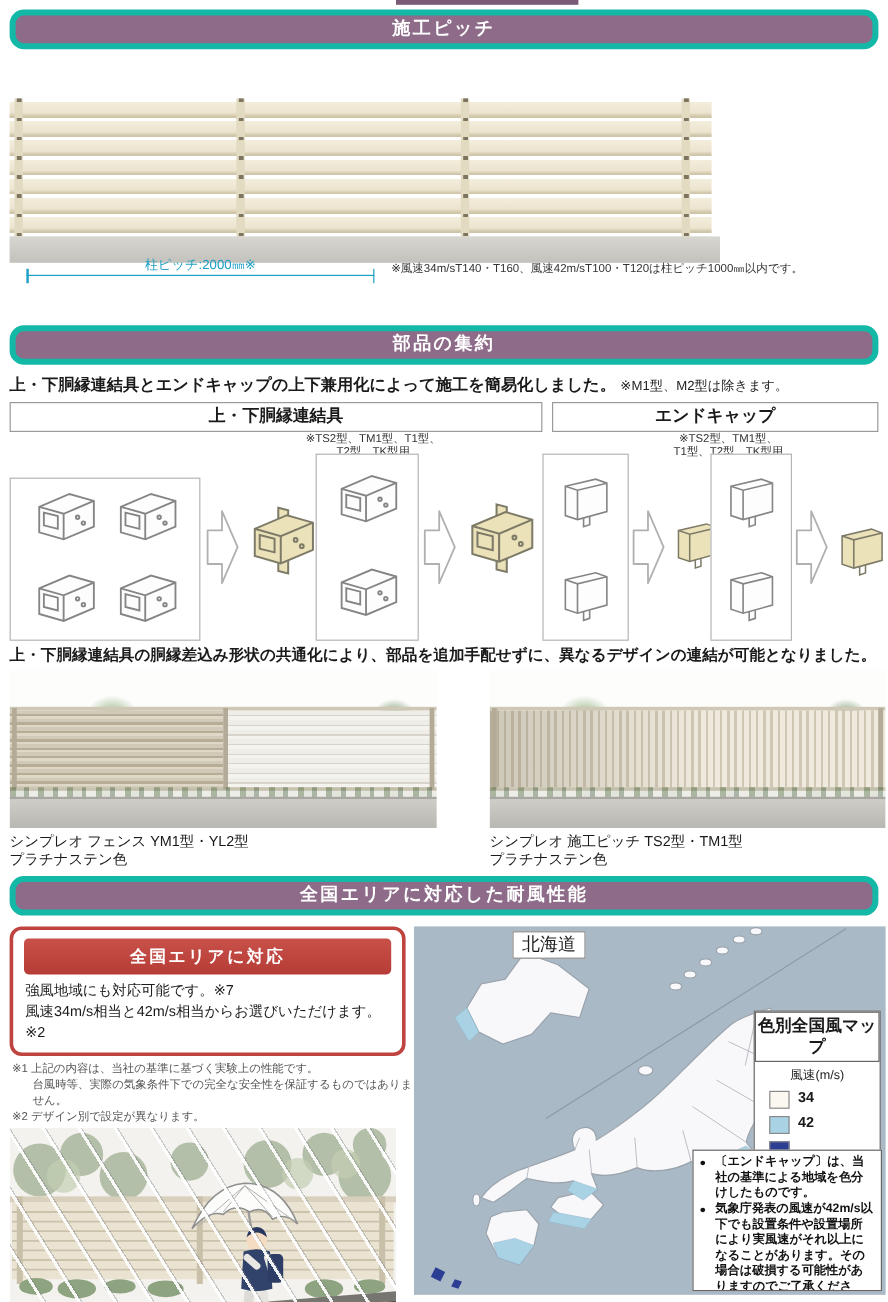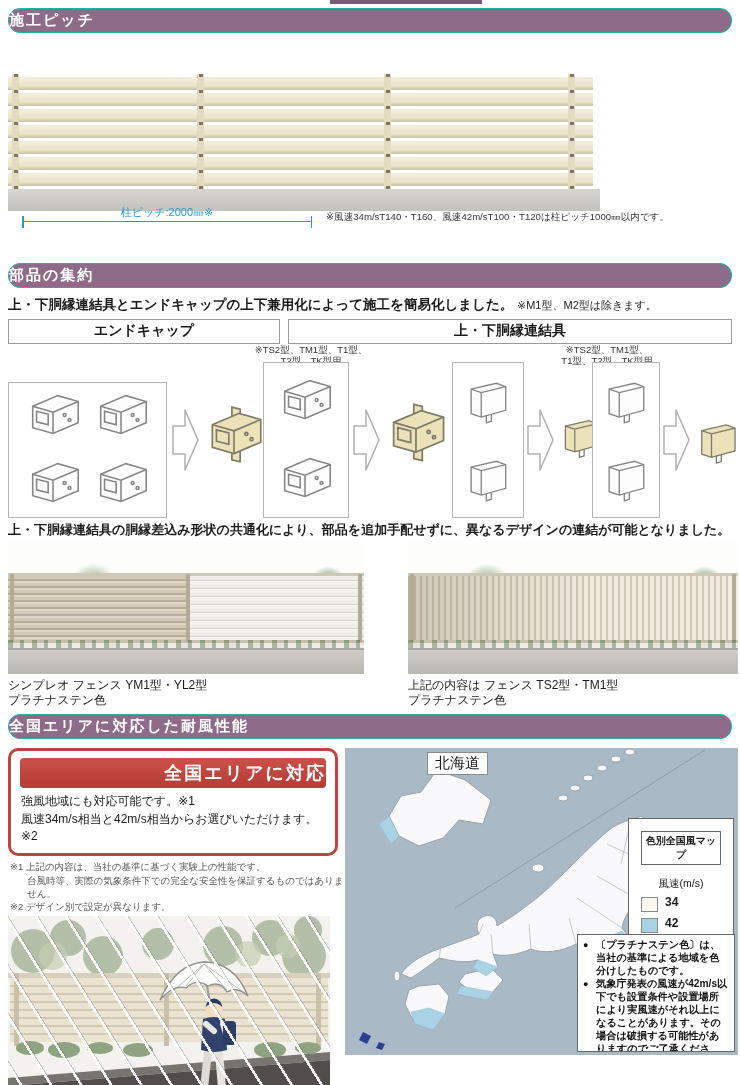--- a/index.html
+++ b/index.html
@@ -1,20 +1,20 @@
 <!DOCTYPE html>
 <html><head>
 <meta charset="utf-8">
 <style>
   html,body{margin:0;padding:0;background:#fff;}
   .page{position:relative;width:740px;height:1085px;overflow:hidden;background:#fff;
         font-family:"Liberation Sans","DejaVu Sans",sans-serif;color:#1a1a1a;}
   .top-remnant{position:absolute;left:330px;top:0;width:152px;height:4px;background:#7b5a77;}
-  .pill{margin:8px 8px 0 8px;height:23px;border-radius:12px;background:#8d6b89;border:1px solid #14b8a6;
-        color:#fff;font-weight:bold;font-size:15px;line-height:22px;letter-spacing:2px;}
+  .pill{margin:8px 8px 0 8px;height:23px;border-radius:12px;background:#8d6b89;border:5px solid #14b8a6;
+        color:#fff;font-weight:bold;font-size:15px;line-height:22px;text-align:center;letter-spacing:2px;}
   .lead{margin:5px 8px 0 8px;font-size:13px;font-weight:bold;line-height:1.25;}
   .body-text{margin:2px 8px 0 8px;font-size:12.2px;line-height:1.3;}
   .small-note{font-size:11px;font-weight:normal;color:#222;}
 
   
   .diagram{position:relative;height:195px;margin:8px 0 0 8px;}
   .dim{position:absolute;color:#1b9fc4;font-size:11px;text-align:center;}
   .dim .lbl{display:block;margin-bottom:1px;}
   .dim .line{position:relative;height:0;border-top:1.5px solid #1b9fc4;}
   .dim .line::before,.dim .line::after{content:"";position:absolute;top:-6px;width:1.5px;height:12px;background:#1b9fc4;}
@@ -60,31 +60,31 @@
   .shrubs{position:absolute;left:0;right:0;bottom:24px;height:10px;
      background:repeating-linear-gradient(90deg,rgba(88,112,70,.5) 0 5px,rgba(150,160,130,.25) 5px 12px,rgba(70,95,60,.45) 12px 16px,rgba(170,175,150,.2) 16px 24px);}
   .pbase{position:absolute;left:0;right:0;bottom:0;height:24px;background:linear-gradient(#cfcdc7,#b9b7b1);border-top:2px solid #a9a7a1;}
   .caption{margin-top:4px;font-size:12px;line-height:1.25;}
 
   
   .wind-row{display:flex;margin-top:9px;}
   .wind-left{width:345px;box-sizing:border-box;padding-left:8px;}
   .red-box{width:330px;box-sizing:border-box;border:3px solid #bf4440;border-radius:10px;background:#fff;}
   .red-head{margin:7px 9px 5px 9px;height:30px;border-radius:4px;background:linear-gradient(#c8514a,#b63c36);
-            color:#fff;font-weight:bold;font-size:18px;line-height:30px;text-align:right;letter-spacing:2px;}
+            color:#fff;font-weight:bold;font-size:14px;line-height:30px;text-align:center;letter-spacing:2px;}
   .red-body{padding:0 10px 8px 10px;font-size:12px;line-height:1.45;}
   .foot-notes{margin:4px 0 0 2px;font-size:9.5px;color:#555;line-height:1.4;}
   .foot-notes .indent{padding-left:17px;}
   .illus{position:relative;width:322px;height:192px;margin-top:3px;overflow:hidden;}
   .rain{position:absolute;inset:0;background:repeating-linear-gradient(58deg,rgba(0,0,0,0) 0 22px,rgba(255,255,255,.92) 22px 24.5px,rgba(120,126,132,.35) 24.5px 25.5px);}
   .map{position:relative;width:393px;height:307px;background:#a9b9c6;overflow:hidden;}
   .region-label{position:absolute;left:82px;top:4px;background:#fff;border:1px solid #8a8a8a;
                 font-size:15px;padding:1px 7px;}
   .legend{position:absolute;left:283px;top:70px;width:106px;box-sizing:border-box;background:#fff;border:1.2px solid #666;padding-bottom:7px;}
-  .legend-title{margin:12px;border:1.2px solid #666;font-weight:bold;font-size:10px;text-align:center;padding:2px 0;}
+  .legend-title{margin:0;border:1.2px solid #666;font-weight:bold;font-size:14px;text-align:center;padding:2px 0;}
   .legend-unit{font-size:10.5px;text-align:center;margin:4px 0 2px 0;}
   .legend-item{display:flex;align-items:flex-start;gap:7px;margin:5px 0 0 12px;font-size:12px;font-weight:600;line-height:1.15;}
   .sw{width:15px;height:13px;border:1px solid #8a8a8a;flex:0 0 auto;margin-top:1px;}
   .sw-34{background:#faf8f1;} .sw-42{background:#a9d2e5;} .sw-ng{background:#2b3e94;}
   .legend-item .wrap{width:62px;margin-top:48px;}
   .map-notes{position:absolute;left:232px;top:186px;width:158px;height:118px;box-sizing:border-box;
              background:#fff;border:1.2px solid #666;padding:4px 5px;overflow:hidden;}
   .map-note{position:relative;padding-left:13px;font-size:10.2px;line-height:1.27;font-weight:600;color:#111;}
   .map-note::before{content:"●";position:absolute;left:0;top:1px;font-size:9px;}
 </style>
@@ -135,22 +135,22 @@
     <div class="dim-note">※風速34m/sT140・T160、風速42m/sT100・T120は柱ピッチ1000㎜以内です。</div>
   </div>
 
   <div class="pill" style="margin-top:27px;">部品の集約</div>
   <div class="lead" style="margin-top:9px;font-size:13.5px;">
     <span>上・下胴縁連結具とエンドキャップの上下兼用化によって施工を簡易化しました。</span>
     <span class="small-note">※M1型、M2型は除きます。</span>
   </div>
 
   <div class="group-row">
+    <div class="group-box gb-left">上・下胴縁連結具</div>
     <div class="group-box gb-right">エンドキャップ</div>
-    <div class="group-box gb-left">上・下胴縁連結具</div>
   </div>
 
   <div class="conn-strip">
     <div class="type-note" style="left:238px;width:130px;">
       <span>※TS2型、TM1型、T1型、</span><br>
       <span>T2型、TK型用</span>
     </div>
     <div class="type-note" style="left:524px;width:150px;">
       <span>※TS2型、TM1型、</span><br>
       <span>T1型、T2型、TK型用</span>
@@ -251,34 +251,34 @@
           <div class="vslat"></div>
           <div class="rail" style="top:-3px;"></div>
           <div class="rail" style="bottom:-3px;"></div>
           <div class="ppost" style="left:2px;"></div>
           <div class="ppost" style="right:2px;"></div>
         </div>
         <div class="shrubs"></div>
         <div class="pbase"></div>
       </div>
       <figcaption class="caption">
-        <span>上記の内容は フェンス TS2型・TM1型</span><br>
+        <span>シンプレオ 施工ピッチ TS2型・TM1型</span><br>
         <span>プラチナステン色</span>
       </figcaption>
     </figure>
   </div>
 
   <div class="pill" style="margin-top:6px;">全国エリアに対応した耐風性能</div>
 
   <div class="wind-row">
     <div class="wind-left">
       <div class="red-box">
         <div class="red-head">全国エリアに対応</div>
         <div class="red-body">
-          <span>強風地域にも対応可能です。※1</span><br>
+          <span>強風地域にも対応可能です。※7</span><br>
           <span>風速34m/s相当と42m/s相当からお選びいただけます。※2</span>
         </div>
       </div>
       <div class="foot-notes">
         <div>※1 上記の内容は、当社の基準に基づく実験上の性能です。</div>
         <div class="indent">台風時等、実際の気象条件下での完全な安全性を保証するものではありません。</div>
         <div>※2 デザイン別で設定が異なります。</div>
       </div>
       <div class="illus">
         <svg width="322" height="192" viewBox="0 0 322 192">
@@ -402,18 +402,18 @@
         <div class="legend-item">
           <span class="sw sw-42"></span>
           <span>42</span>
         </div>
         <div class="legend-item">
           <span class="sw sw-ng"></span>
           <span class="wrap">使用できない地域</span>
         </div>
       </div>
       <div class="map-notes">
-        <div class="map-note">〔プラチナステン色〕は、当社の基準による地域を色分けしたものです。</div>
+        <div class="map-note">〔エンドキャップ〕は、当社の基準による地域を色分けしたものです。</div>
         <div class="map-note">気象庁発表の風速が42m/s以下でも設置条件や設置場所により実風速がそれ以上になることがあります。その場合は破損する可能性がありますのでご了承ください。</div>
       </div>
     </div>
   </div>
 </div>
 
 </body></html>

